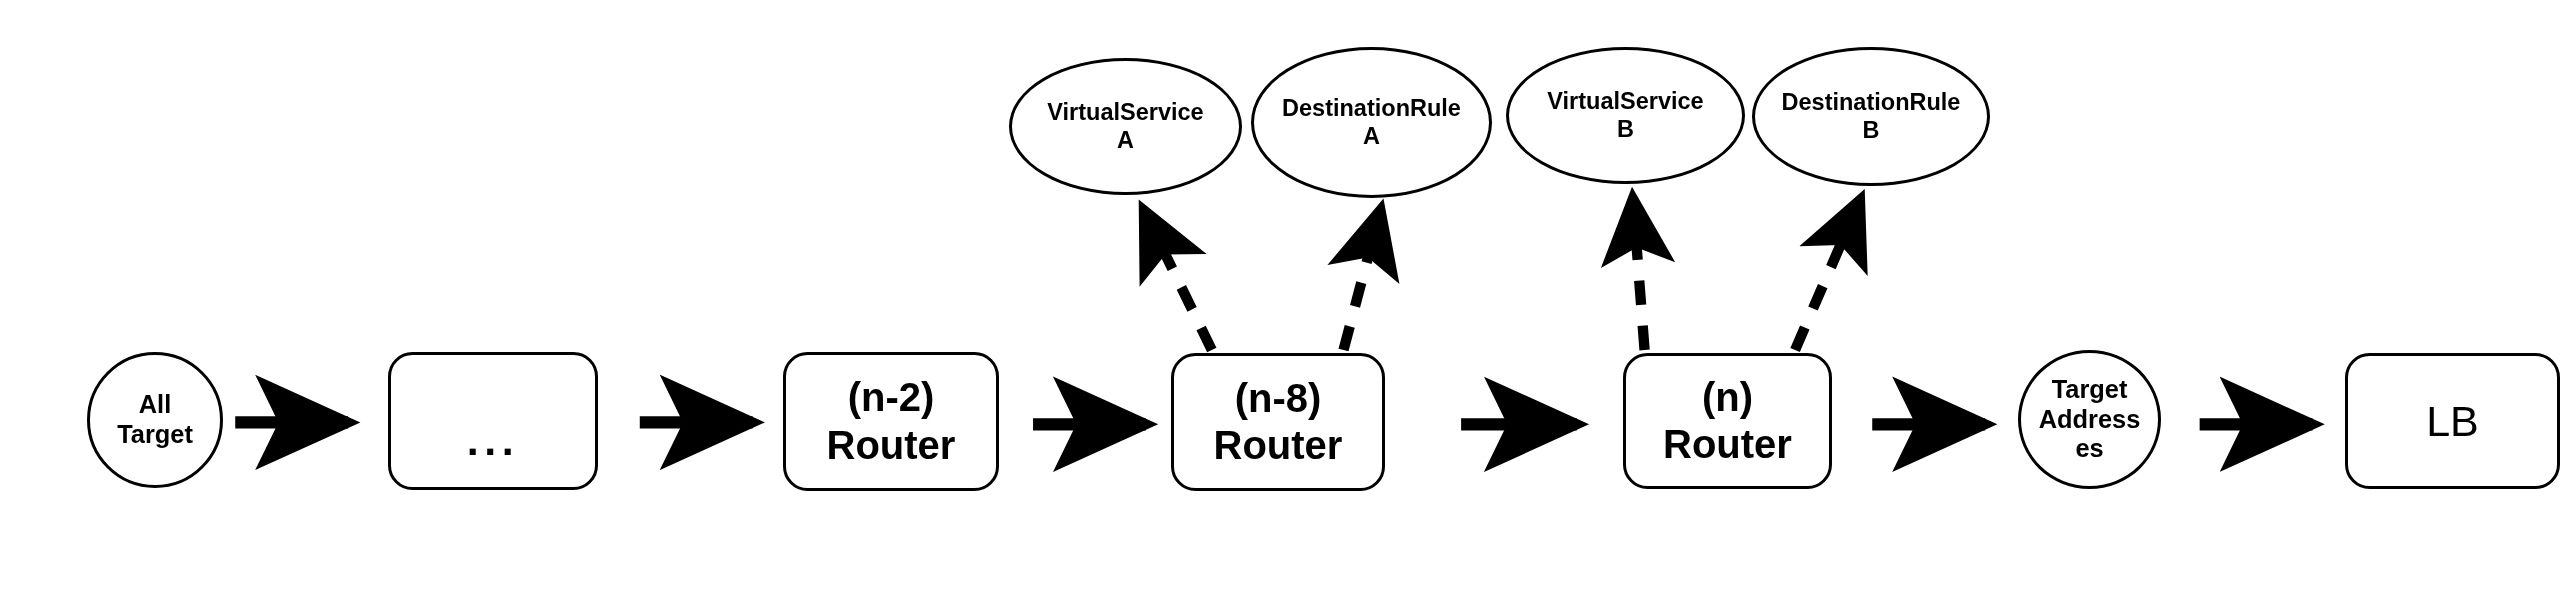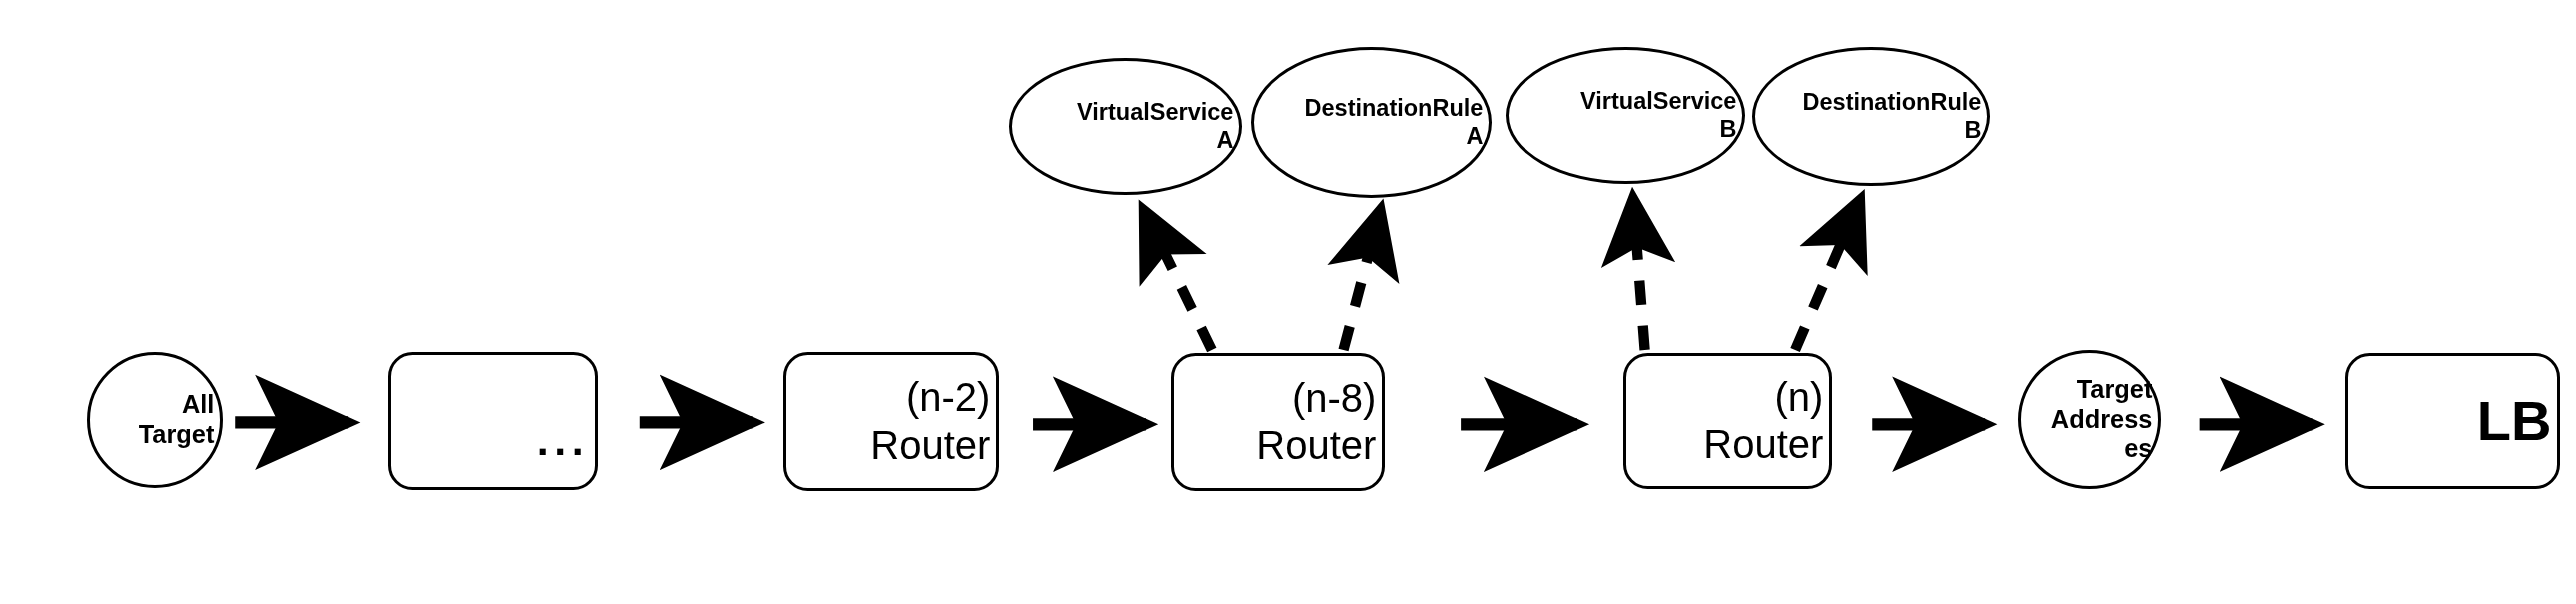--- a/index.html
+++ b/index.html
@@ -26,21 +26,21 @@
     width: 2576px;
     height: 604px;
     pointer-events: none;
   }
   .node {
     position: absolute;
     box-sizing: border-box;
     display: flex;
     align-items: center;
     justify-content: center;
-    text-align: right;
+    text-align: center;
     background: #ffffff;
     border: 3.8px solid #000000;
     color: #000000;
     line-height: 1.18;
     font-weight: 700;
     z-index: 2;
   }
   .node.rect {
     border-radius: 24.5px;
   }
@@ -50,22 +50,22 @@
     border-radius: 50%;
   }
   .node .label {
     display: block;
     width: 100%;
     padding: 0 5.6px;
     box-sizing: border-box;
     white-space: pre-line;
   }
   
-  .f-router   { font-size: 40px; font-weight: 400; }
-  .f-lb       { font-size: 56px; font-weight: 700; }
+  .f-router   { font-size: 40px; font-weight: 700; }
+  .f-lb       { font-size: 43px; font-weight: 400; }
   .f-circle   { font-size: 25.4px; font-weight: 700; }
   .f-ellipse  { font-size: 23.5px; font-weight: 700; }
   .f-dots     { font-size: 43px; font-weight: 900; letter-spacing: 5.6px; }
   .dots-inner {
     display: inline-block;
     transform: translateY(-5.6px);
   }
 </style>
 </head>
 <body>

